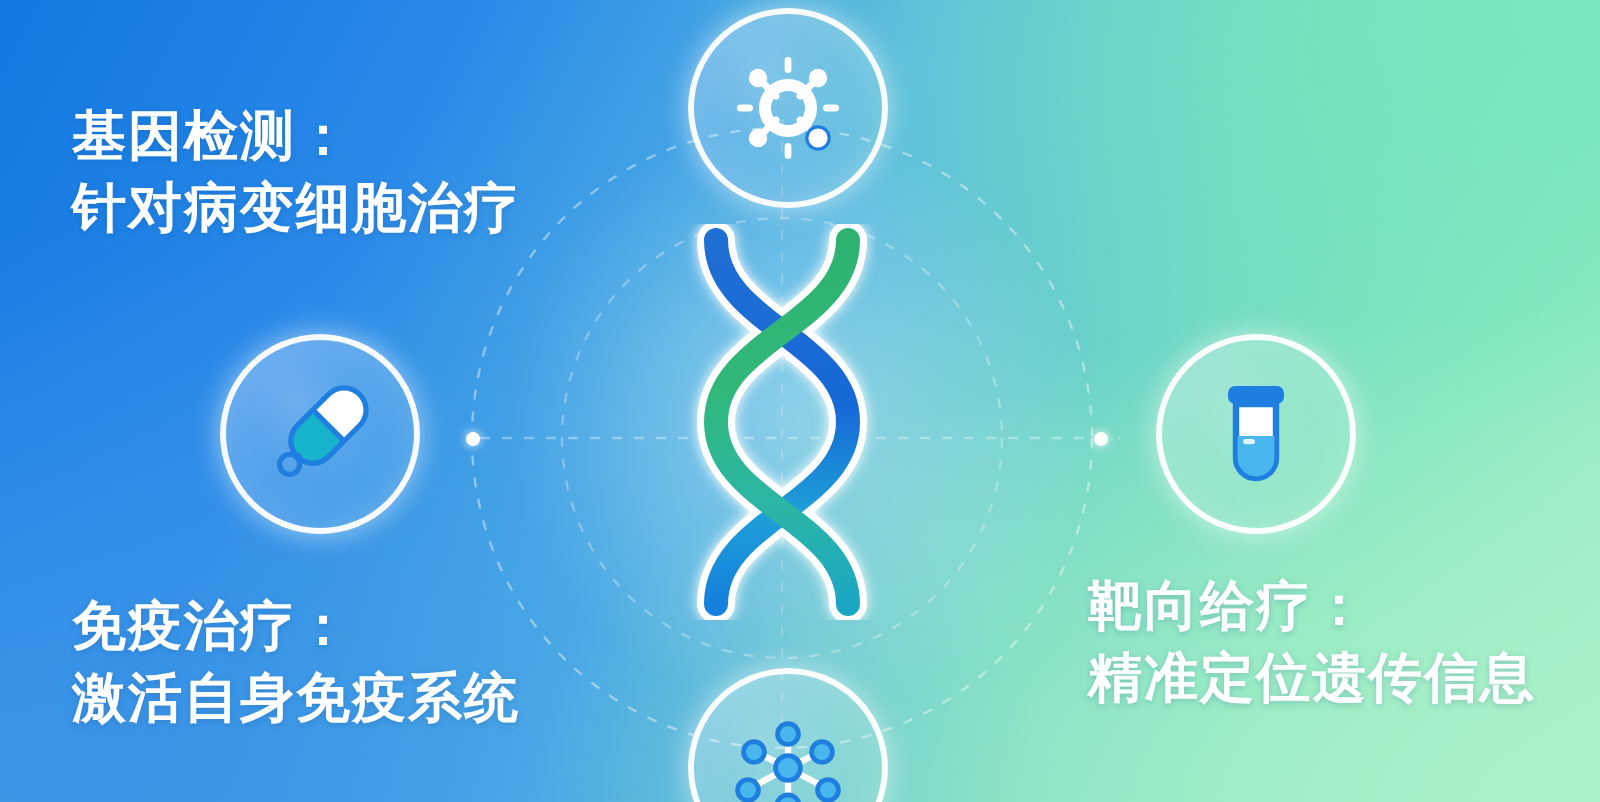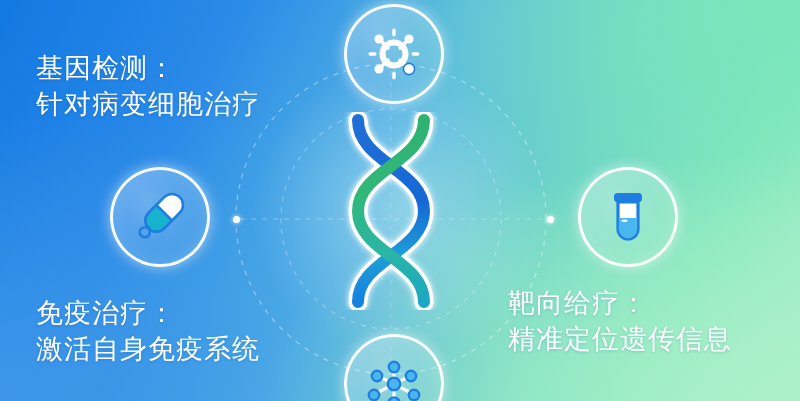--- a/index.html
+++ b/index.html
@@ -31,27 +31,27 @@
   
   .badge{
     position:absolute;border-radius:50%;
     border:3px solid rgba(255,255,255,.96);
     box-shadow:0 0 14px rgba(255,255,255,.55), inset 0 0 22px rgba(255,255,255,.22);
     background:radial-gradient(circle at 35% 30%,rgba(255,255,255,.30),rgba(255,255,255,.06) 70%);
     display:flex;align-items:center;justify-content:center;
   }
   .badge svg{display:block;}
   
-  .txt{position:absolute;color:#ffffff;font-weight:normal;letter-spacing:1px;
+  .txt{position:absolute;color:#ffffff;font-weight:bold;letter-spacing:1px;
        text-shadow:0 1px 3px rgba(20,70,130,.22);}
   .txt .l1{font-size:27px;line-height:36px;white-space:nowrap;}
   .txt .l2{font-size:27px;line-height:36px;white-space:nowrap;}
   #txt-gene{left:36px;top:50px;}
   #txt-immune{left:36px;top:295px;}
-  #txt-target{left:508px;top:285px;}
+  #txt-target{left:544px;top:285px;}
   #helix{position:absolute;left:330px;top:112px;}
   #badge-top{left:344px;top:4px;width:94px;height:94px;}
   #badge-left{left:110px;top:167px;width:94px;height:94px;}
   #badge-right{left:578px;top:167px;width:94px;height:94px;}
   #badge-bottom{left:344px;top:334px;width:94px;height:94px;}
   #glow-center{left:250px;top:60px;width:300px;height:300px;}
 </style>
 </head>
 <body>
 

